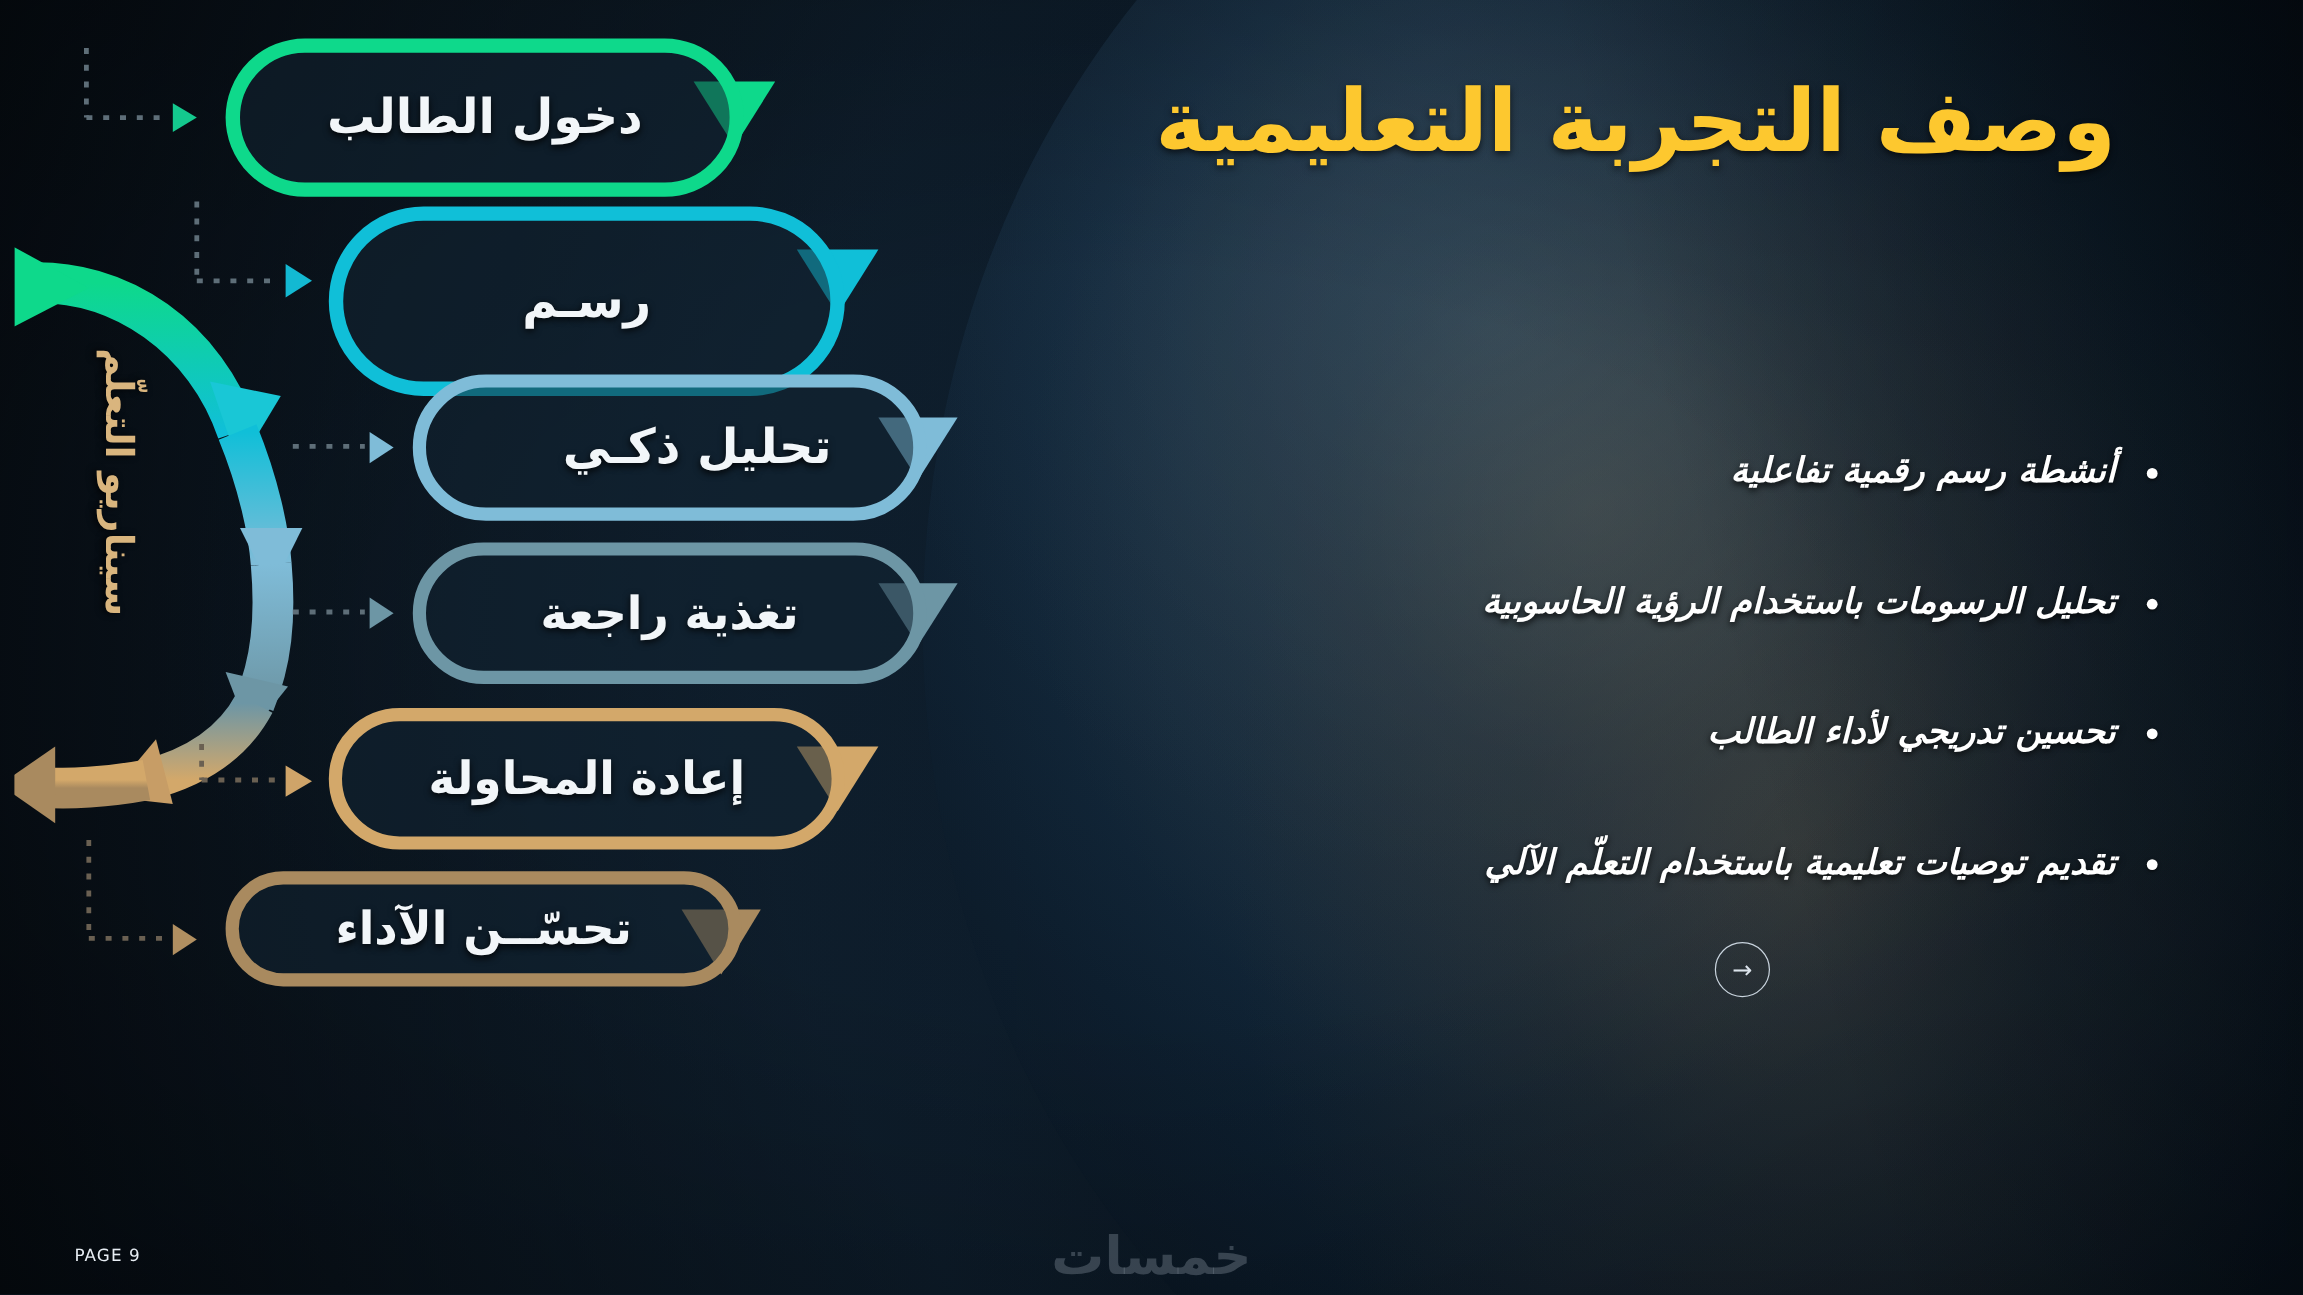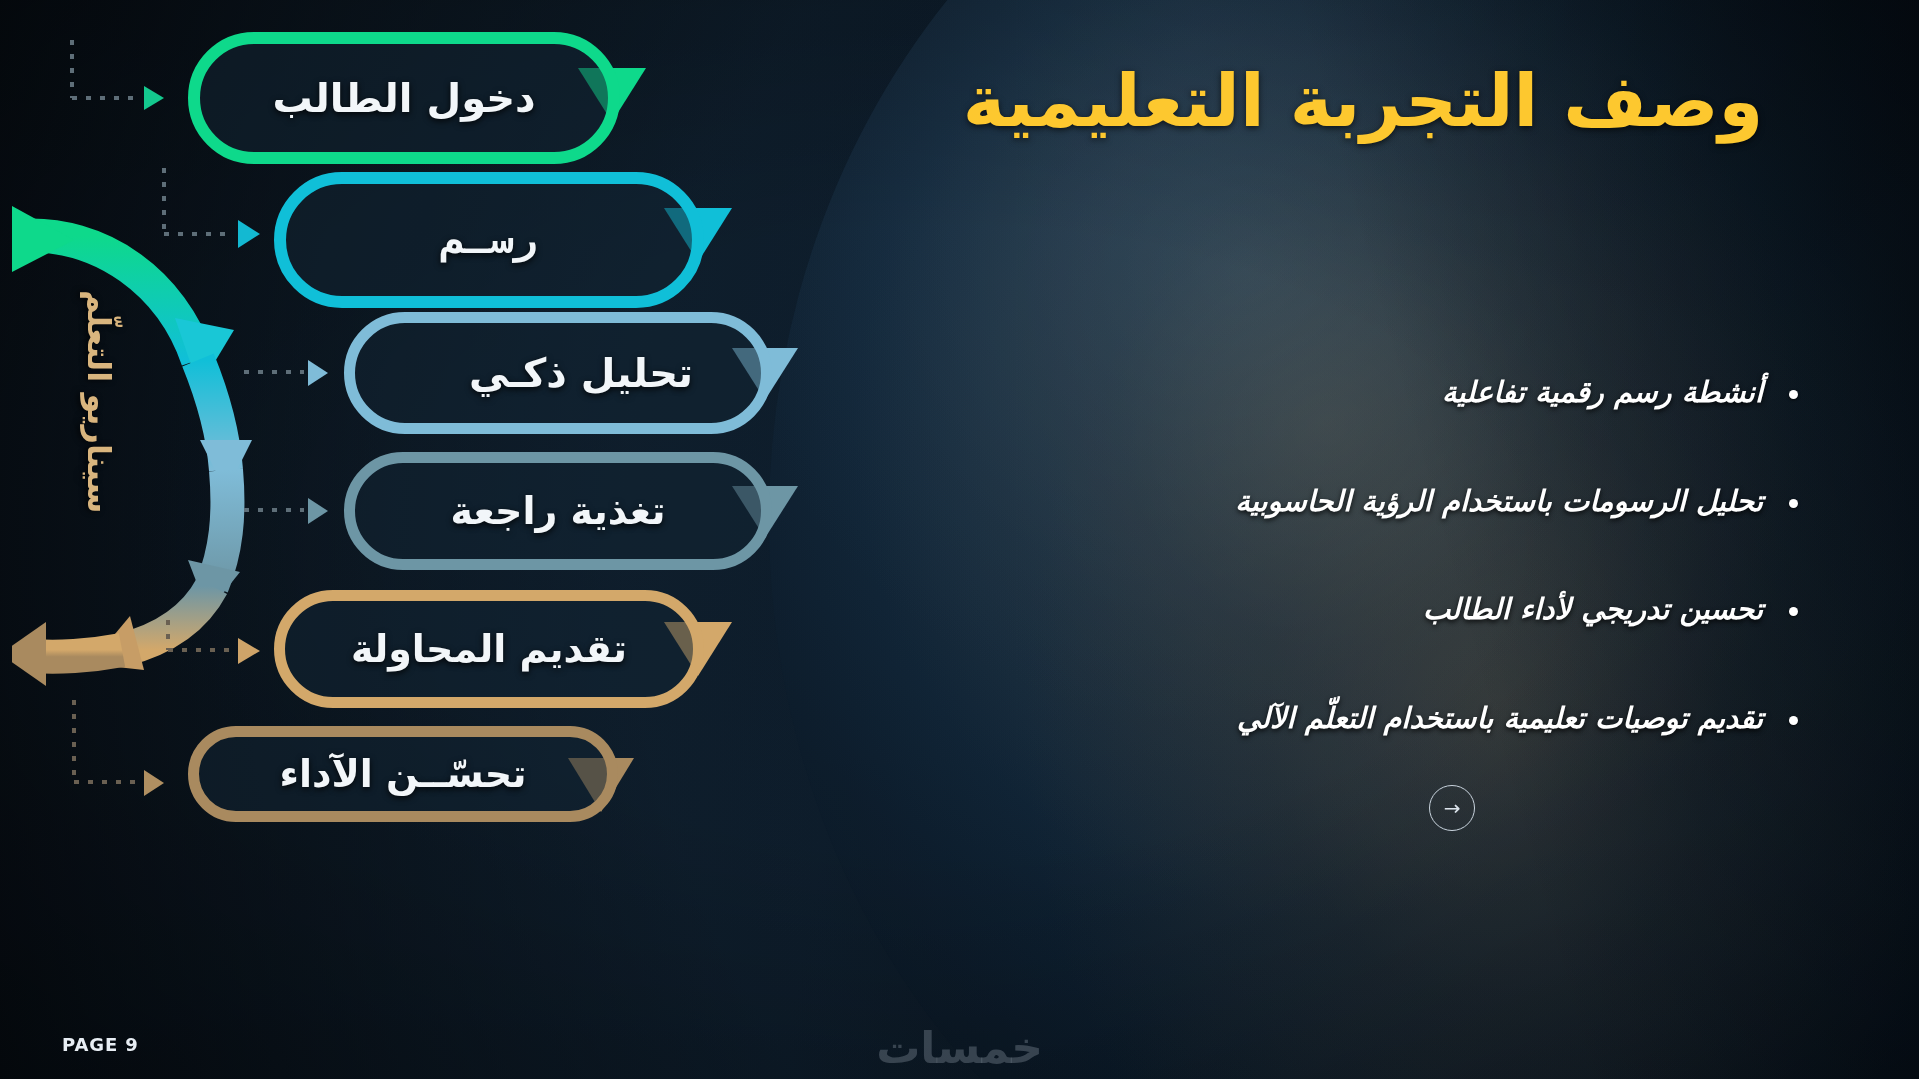--- a/index.html
+++ b/index.html
@@ -87,21 +87,21 @@
     direction:rtl;
   }
   .pill span{
     color:#f2f6f9; font-weight:600;
     text-shadow:0 2px 6px rgba(0,0,0,.85);
     white-space:nowrap;
   }
 
   .page-label{
     position:absolute; left:62px; bottom:24px;
-    color:#e8eef4; font-size:18px; font-weight:700; letter-spacing:.9px;
+    color:#e8eef4; font-size:14px; font-weight:400; letter-spacing:.9px;
     direction:ltr;
   }
   .watermark{
     position:absolute; left:50%; transform:translateX(-50%);
     bottom:6px; color:rgba(120,132,142,0.42);
     font-size:44px; font-weight:700; direction:rtl; letter-spacing:2px;
   }
   .cycle-label{
     position:absolute; left:46px; top:290px;
     width:60px;
@@ -191,34 +191,34 @@
       <polygon points="720,348 786,348 753,400" fill="#7fbcd8"></polygon>
       <polygon points="720,486 786,486 753,538" fill="#6d96a5"></polygon>
       <polygon points="652,622 720,622 686,676" fill="#d3a86a"></polygon>
       <polygon points="556,758 622,758 589,812" fill="#a98a5f"></polygon>
     </svg>
 
     <div class="pill" style="left:176px; top:32px; width:432px; height:132px; border-width:12px; border-color:#0ed98b;">
       <span style="font-size:40px;">دخول الطالب</span>
     </div>
 
-    <div class="pill" style="left:262px; top:172px; width:430px; height:136px; border-width:12px; border-color:#10bfd8;font-family:Liberation Mono, monospace;">
+    <div class="pill" style="left:262px; top:172px; width:430px; height:158px; border-width:12px; border-color:#10bfd8;">
       <span style="font-size:40px;">رسـم</span>
     </div>
 
     <div class="pill" style="left:332px; top:312px; width:428px; height:122px; border-width:11px; border-color:#7fbcd8;">
       <span style="font-size:40px;margin-left:46px;">تحليل ذكـي</span>
     </div>
 
     <div class="pill" style="left:332px; top:452px; width:428px; height:118px; border-width:11px; border-color:#6d96a5;">
       <span style="font-size:38px;">تغذية راجعة</span>
     </div>
 
     <div class="pill" style="left:262px; top:590px; width:430px; height:118px; border-width:11px; border-color:#d3a86a;">
-      <span style="font-size:38px;">تقديم المحاولة</span>
+      <span style="font-size:38px;">إعادة المحاولة</span>
     </div>
 
     <div class="pill" style="left:176px; top:726px; width:430px; height:96px; border-width:11px; border-color:#a98a5f;">
       <span style="font-size:38px;">تحسّــن الآداء</span>
     </div>
 
     <div class="cycle-label">سيناريو التعلّم</div>
   </div>
 
   <div class="right-panel">

